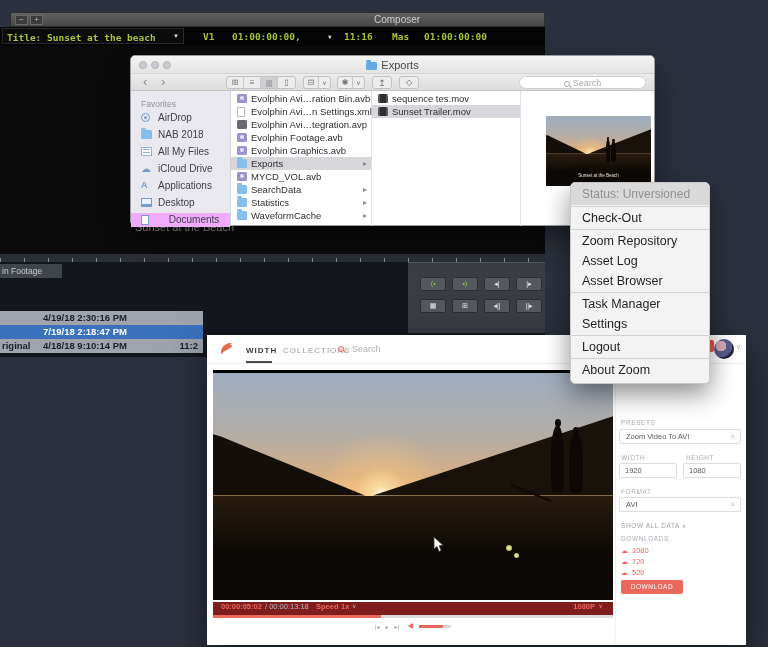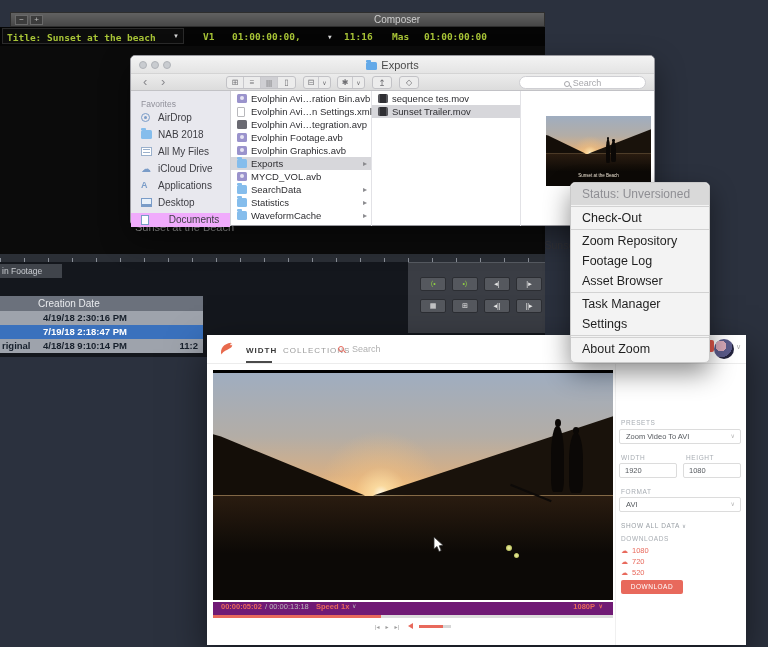--- a/index.html
+++ b/index.html
@@ -115,21 +115,21 @@
   .webapp{left:207px;top:335px;width:539px;height:310px;background:#fff;box-shadow:0 14px 36px rgba(0,0,0,.5);z-index:20;}
   .wa-head{position:absolute;left:0;top:0;width:100%;height:29px;border-bottom:1px solid #ececec;background:#fff;}
   .wa-tab{position:absolute;top:11px;font-size:8px;letter-spacing:1px;color:#9a9a9a;}
   .wa-tab.on{color:#3a3a3a;font-weight:bold;}
   .wa-underline{position:absolute;left:39px;top:26px;width:26px;height:2px;background:#4a4a4a;}
   .wa-search{position:absolute;left:145px;top:9px;font-size:9px;color:#b0b0b0;}
   .badge{position:absolute;left:495px;top:5px;width:12px;height:12px;border-radius:2px;background:#e3574b;}
   .avatar{position:absolute;left:507px;top:4px;width:20px;height:20px;border-radius:50%;background:radial-gradient(circle at 35% 35%,#d7a8b8 0 28%,#5a5a8a 30% 60%,#23233d 62%);}
   .av-chev{position:absolute;left:529px;top:8px;font-size:7px;color:#aaa;}
   .video{left:6px;top:35px;width:400px;height:230px;background:#000;border-top:3px solid #000;}
-  .ctrlbar{position:absolute;left:6px;top:267px;width:400px;height:13px;background:#701a75;font-size:7.5px;}
+  .ctrlbar{position:absolute;left:6px;top:267px;width:400px;height:13px;background:#7f1d1d;font-size:7.5px;}
   .ctrlbar .red{color:#e8695c;font-weight:bold;}
   .ctrlbar .gry{color:#bcbcbc;}
   .wprog{position:absolute;left:6px;top:280px;width:400px;height:3px;background:#dcdcdc;}
   .wfill{height:100%;background:#e8695c;}
   .pcicons{position:absolute;left:6px;top:286px;width:400px;height:10px;display:flex;justify-content:center;align-items:center;gap:6px;}
   .pcicons .g{color:#9b9b9b;font-size:6px;}
   .spk{width:0;height:0;border:3px solid transparent;border-right:5px solid #e8695c;}
   .vol{height:3px;background:#e8695c;}
   .vol-track{height:3px;width:32px;background:#d6d6d6;}
 
@@ -165,21 +165,20 @@
     <span class="t green" style="left:344px;">11:16</span>
     <span class="t green" style="left:392px;">Mas</span>
     <span class="t green" style="left:424px;">01:00:00:00</span>
   </div>
   <div class="abs comp-viewer">
     <span class="viewer-caption">Sunset at the Beach</span>
   </div>
   <div class="abs ruler"></div>
   <div class="abs binfill"></div>
   <div class="abs bintab">in Footage</div>
-  <div class="abs binhead"><span>Creation Date</span></div>
   <div class="abs binrow" style="top:311px;">
     <span class="date">4/19/18 2:30:16 PM</span>
   </div>
   <div class="abs binrow sel" style="top:325px;">
     <span class="date">7/19/18 2:18:47 PM</span>
   </div>
   <div class="abs binrow" style="top:339px;">
     <span class="ltxt">riginal</span>
     <span class="date">4/18/18 9:10:14 PM</span>
     <span class="xtra">11:2</span>
@@ -341,26 +340,27 @@
       <span class="dlbtn" style="top:216px;">DOWNLOAD</span>
     </div>
   </div>
 
   <div class="abs menu">
     <div class="mstatus">Status: Unversioned</div>
     <div class="mdiv"></div>
     <div class="mi">Check-Out</div>
     <div class="mdiv"></div>
     <div class="mi">Zoom Repository</div>
-    <div class="mi">Footage Log</div>
+    <div class="mi">Asset Log</div>
     <div class="mi">Asset Browser</div>
     <div class="mdiv"></div>
     <div class="mi">Task Manager</div>
     <div class="mi">Settings</div>
     <div class="mdiv"></div>
+    <div class="mi">Logout</div>
     <div class="mdiv"></div>
     <div class="mi">About Zoom</div>
   </div>
 
   <svg class="cursor" style="left:433px;top:537px;" width="12" height="16" viewBox="0 0 12 16">
     <path d="M1,0 L1,12 L4,9.5 L6,14.5 L8.2,13.6 L6.2,8.8 L10,8.3 Z" fill="#fff" stroke="#333" stroke-width="0.8"></path>
   </svg>
 
 </div>
 

